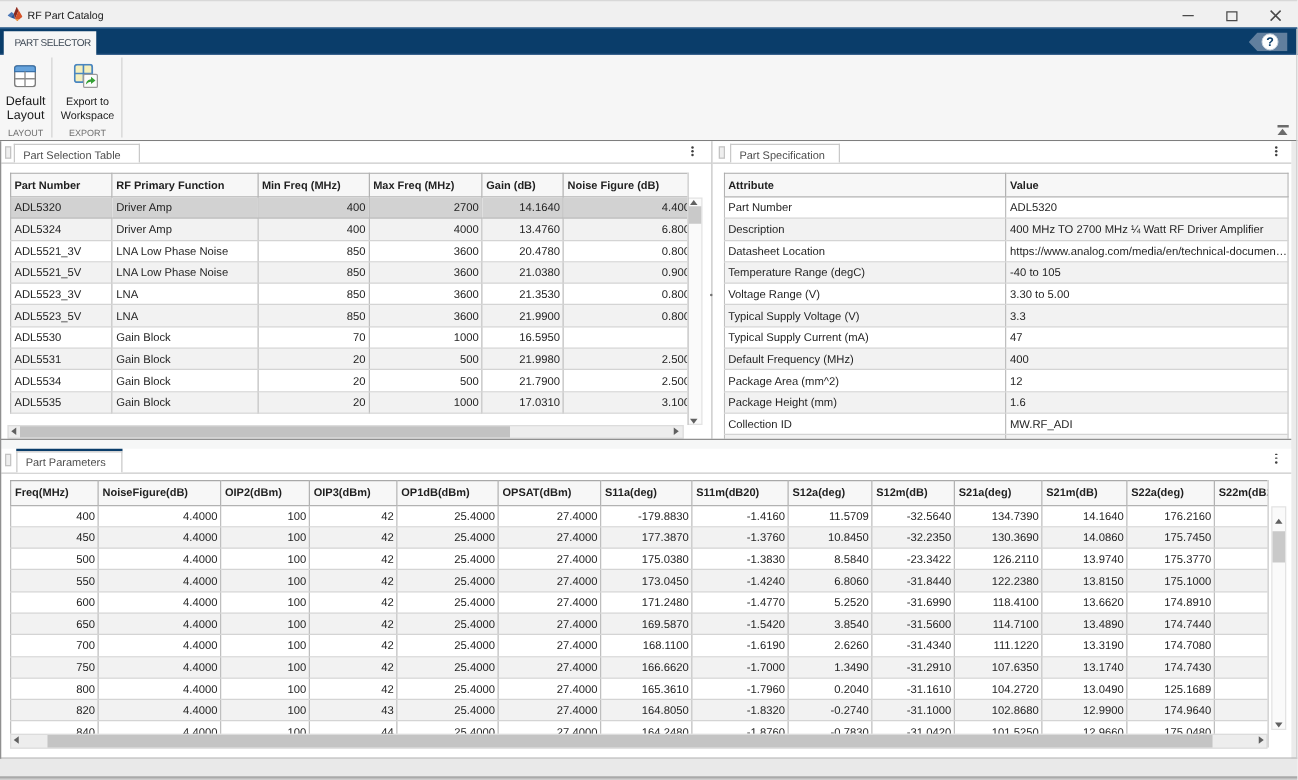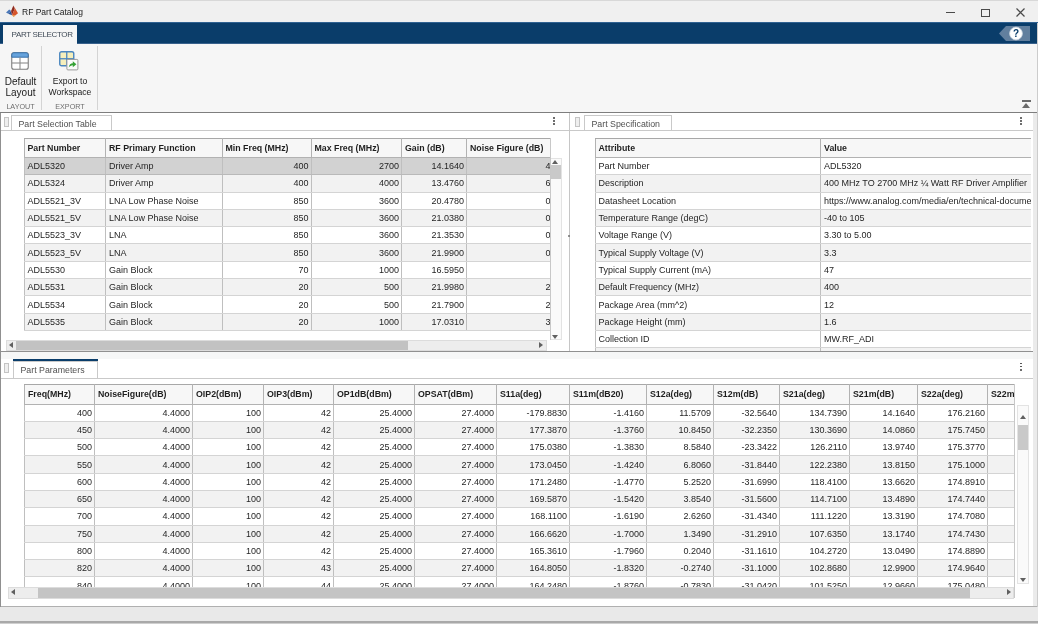--- a/index.html
+++ b/index.html
@@ -1,20 +1,20 @@
 <!DOCTYPE html>
 <html><head><meta charset="utf-8">
 <style>
 * { margin:0; padding:0; box-sizing:border-box; }
 html,body { width:1038px; height:624px; overflow:hidden; font-family:"Liberation Sans",sans-serif; }
 body { position:relative; background:#e9e9e9; }
 .abs { position:absolute; }
 
 
-table.tb { border-collapse:collapse; table-layout:fixed; font-size:9px; color:#1f1f1f;margin-left:16px; }
+table.tb { border-collapse:collapse; table-layout:fixed; font-size:9px; color:#1f1f1f; }
 table.tb th { background:#f7f7f7; font-weight:bold; font-size:8.8px; text-align:left; height:19.5px;
   border:1px solid #b2b2b2; border-top:1px solid #a8a8a8; padding:0 0 0 3px;
   white-space:nowrap; overflow:hidden; }
 table.tb td { height:17.3px; border-left:1px solid #bfbfbf; border-right:1px solid #bfbfbf;
   border-bottom:1px solid #d4d4d4; padding:0 0 0 3px; white-space:nowrap; overflow:hidden; }
 table.tb td.r { text-align:right; padding:0 2px 0 0; }
 table.tb tr:nth-child(odd):not(.h):not(.sel) td { background:#f2f2f2; }
 table.tb tr.sel td { background:#d2d2d2; border-bottom:1px solid #b9b9b9; }
 table.tb tr.sel td { border-top:1px solid #9a9a9a; }
 table.tb { border:1px solid #a8a8a8; }
@@ -467,21 +467,21 @@
           <td class="r">100</td>
           <td class="r">42</td>
           <td class="r">25.4000</td>
           <td class="r">27.4000</td>
           <td class="r">165.3610</td>
           <td class="r">-1.7960</td>
           <td class="r">0.2040</td>
           <td class="r">-31.1610</td>
           <td class="r">104.2720</td>
           <td class="r">13.0490</td>
-          <td class="r">174.8890</td>
+          <td class="r">125.1689</td>
           <td class="r"></td>
         </tr>
 <tr>
           <td class="r">820</td>
           <td class="r">4.4000</td>
           <td class="r">100</td>
           <td class="r">43</td>
           <td class="r">25.4000</td>
           <td class="r">27.4000</td>
           <td class="r">164.8050</td>

